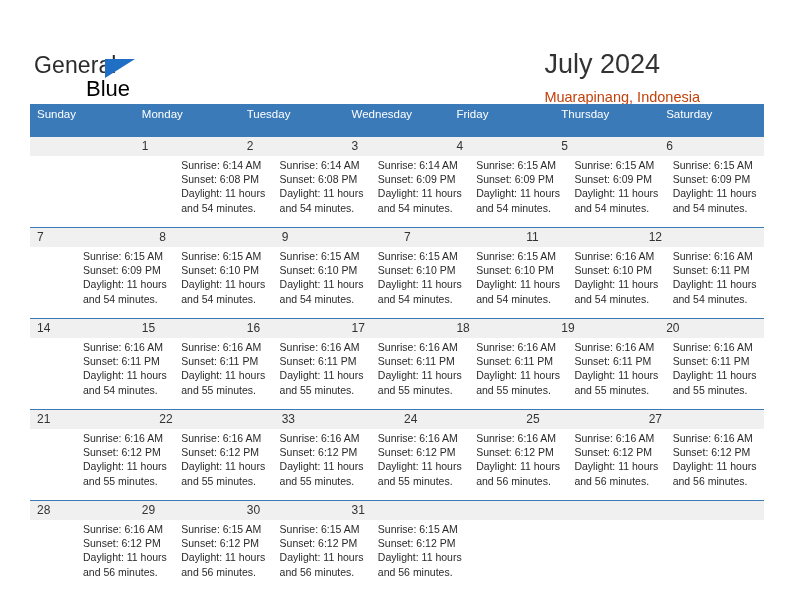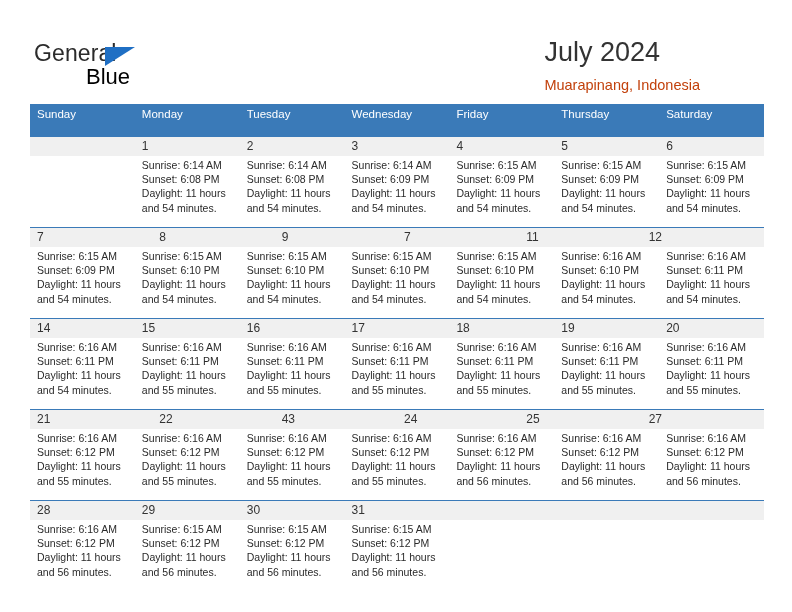--- a/index.html
+++ b/index.html
@@ -18,21 +18,21 @@
     position: relative;
     width: 792px;
     height: 612px;
     box-sizing: border-box;
   }
 
   
   .top-bar {
     position: absolute;
     left: 0;
-    top: 4px;
+    top: 16px;
     width: 736px;
     height: 96px;
   }
   .brand {
     position: absolute;
     left: 34px;
     top: 36px;
     width: 220px;
     height: 52px;
   }
@@ -115,20 +115,21 @@
   }
   .week-numbers {
     display: flex;
     background: #f0f0f0;
     height: 19px;
   }
   .week-details {
     display: flex;
     background: #ffffff;
     height: 71px;
+    margin-left: 46px;
   }
   .num-cell {
     flex: 1 1 0;
     box-sizing: border-box;
     padding-left: 7px;
     font-size: 12px;
     line-height: 19px;
     color: #333333;
   }
   .det-cell {
@@ -344,21 +345,21 @@
           <div>Daylight: 11 hours</div>
           <div>and 55 minutes.</div>
         </div>
       </div>
     </div>
 
     <div class="week">
       <div class="week-numbers">
         <div class="num-cell">21</div>
         <div class="num-cell">22</div>
-        <div class="num-cell">43</div>
+        <div class="num-cell">33</div>
         <div class="num-cell">24</div>
         <div class="num-cell">25</div>
         <div class="num-cell">27</div>
       </div>
       <div class="week-details">
         <div class="det-cell">
           <div>Sunrise: 6:16 AM</div>
           <div>Sunset: 6:12 PM</div>
           <div>Daylight: 11 hours</div>
           <div>and 55 minutes.</div>

